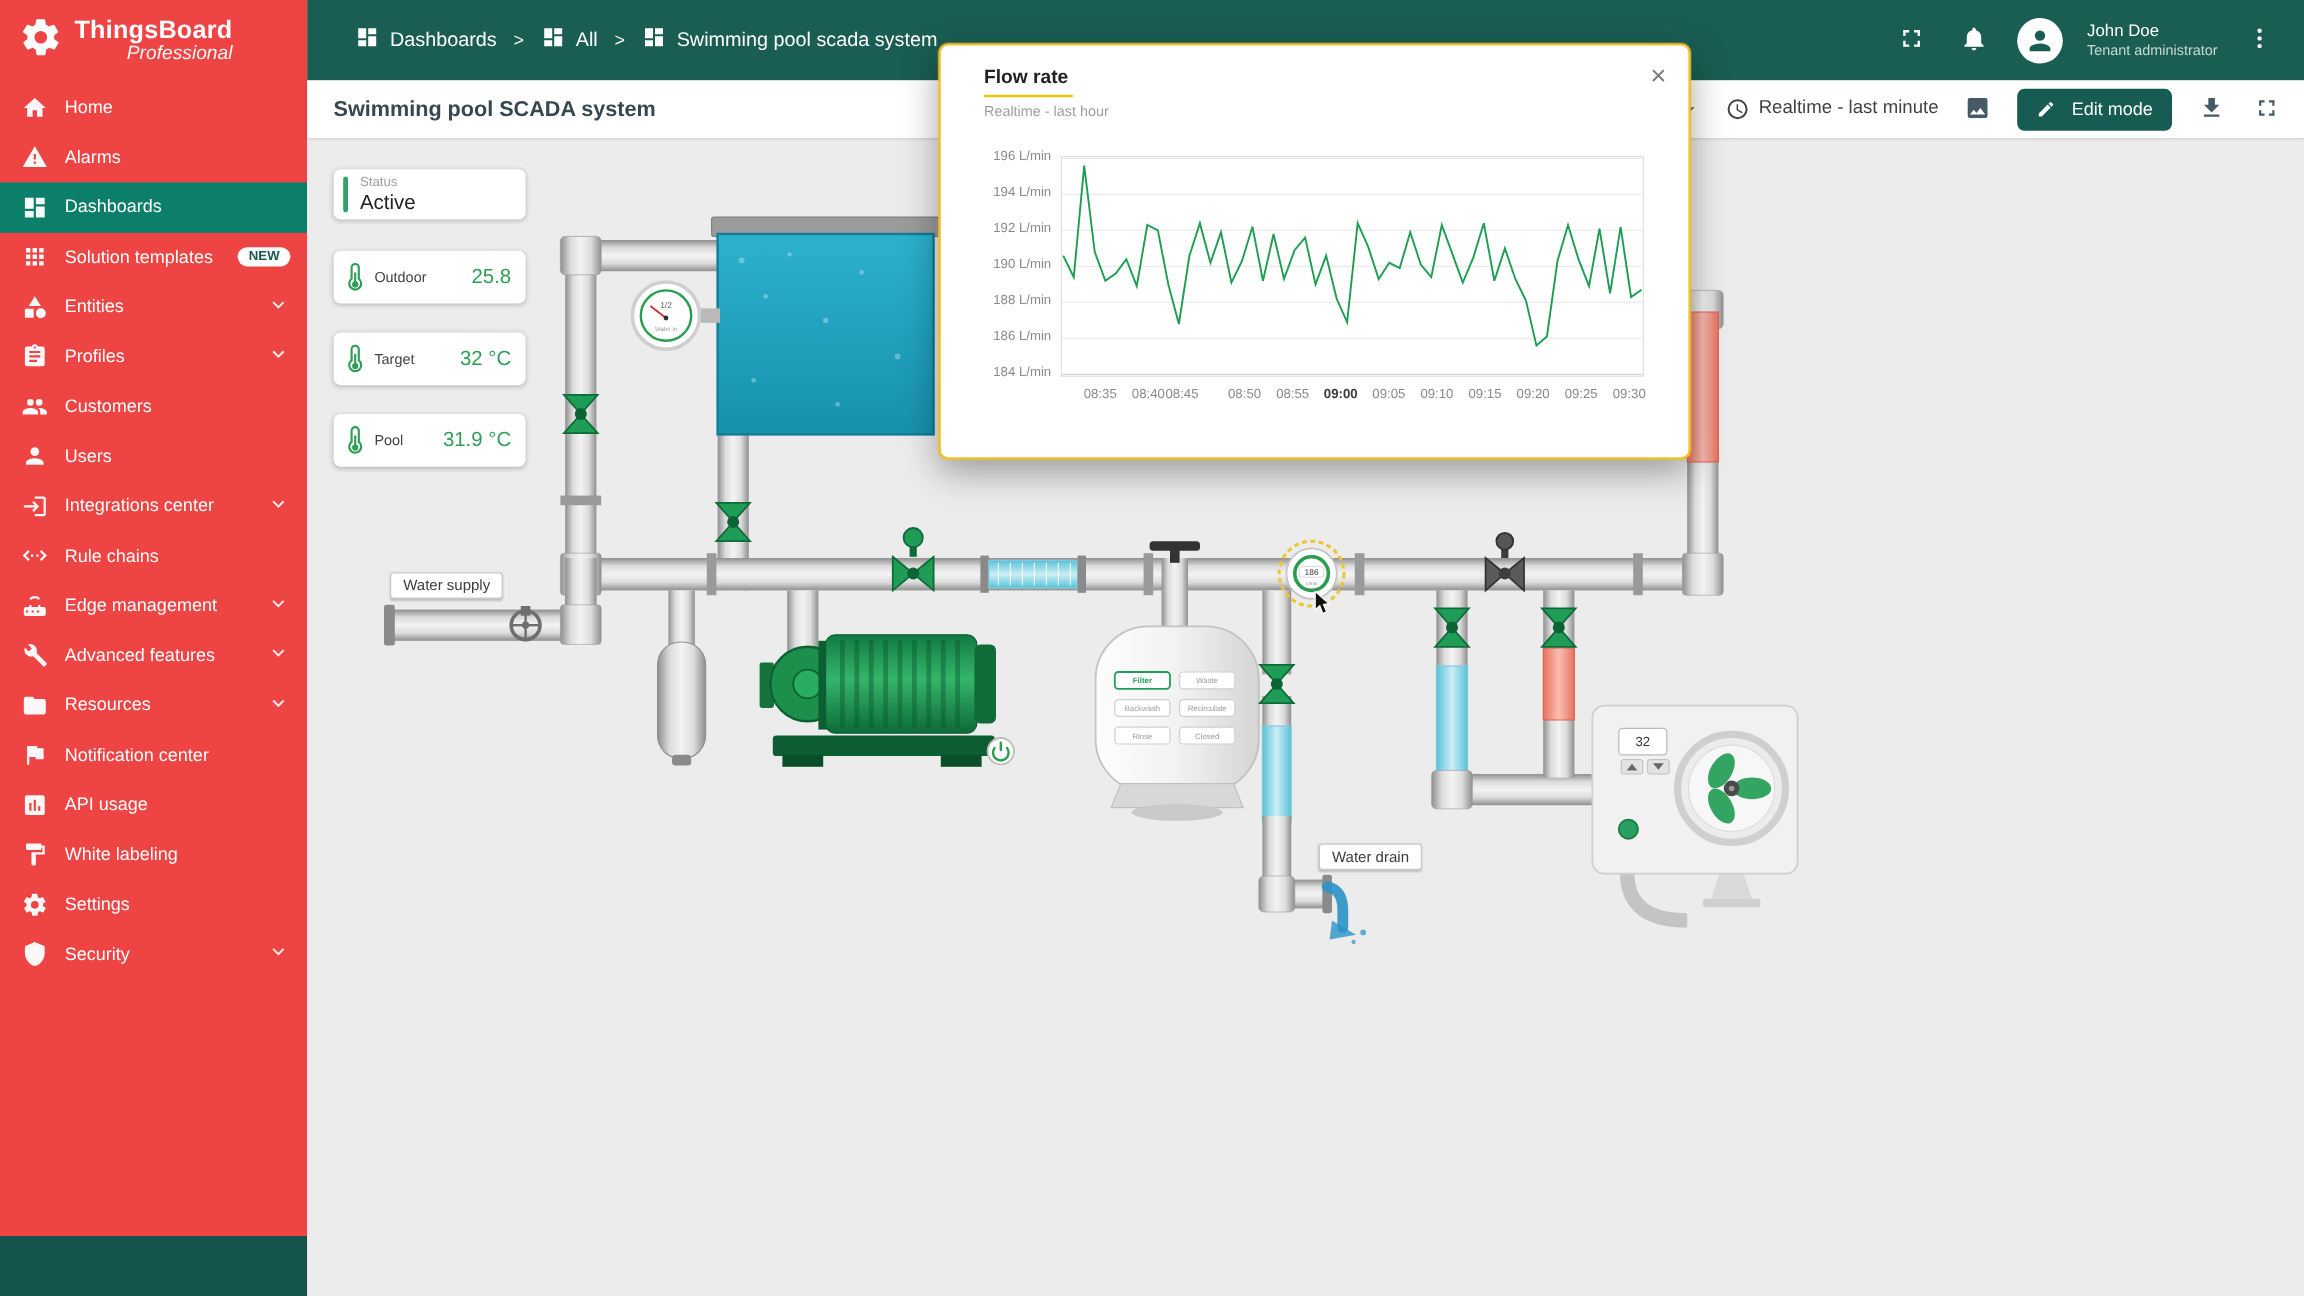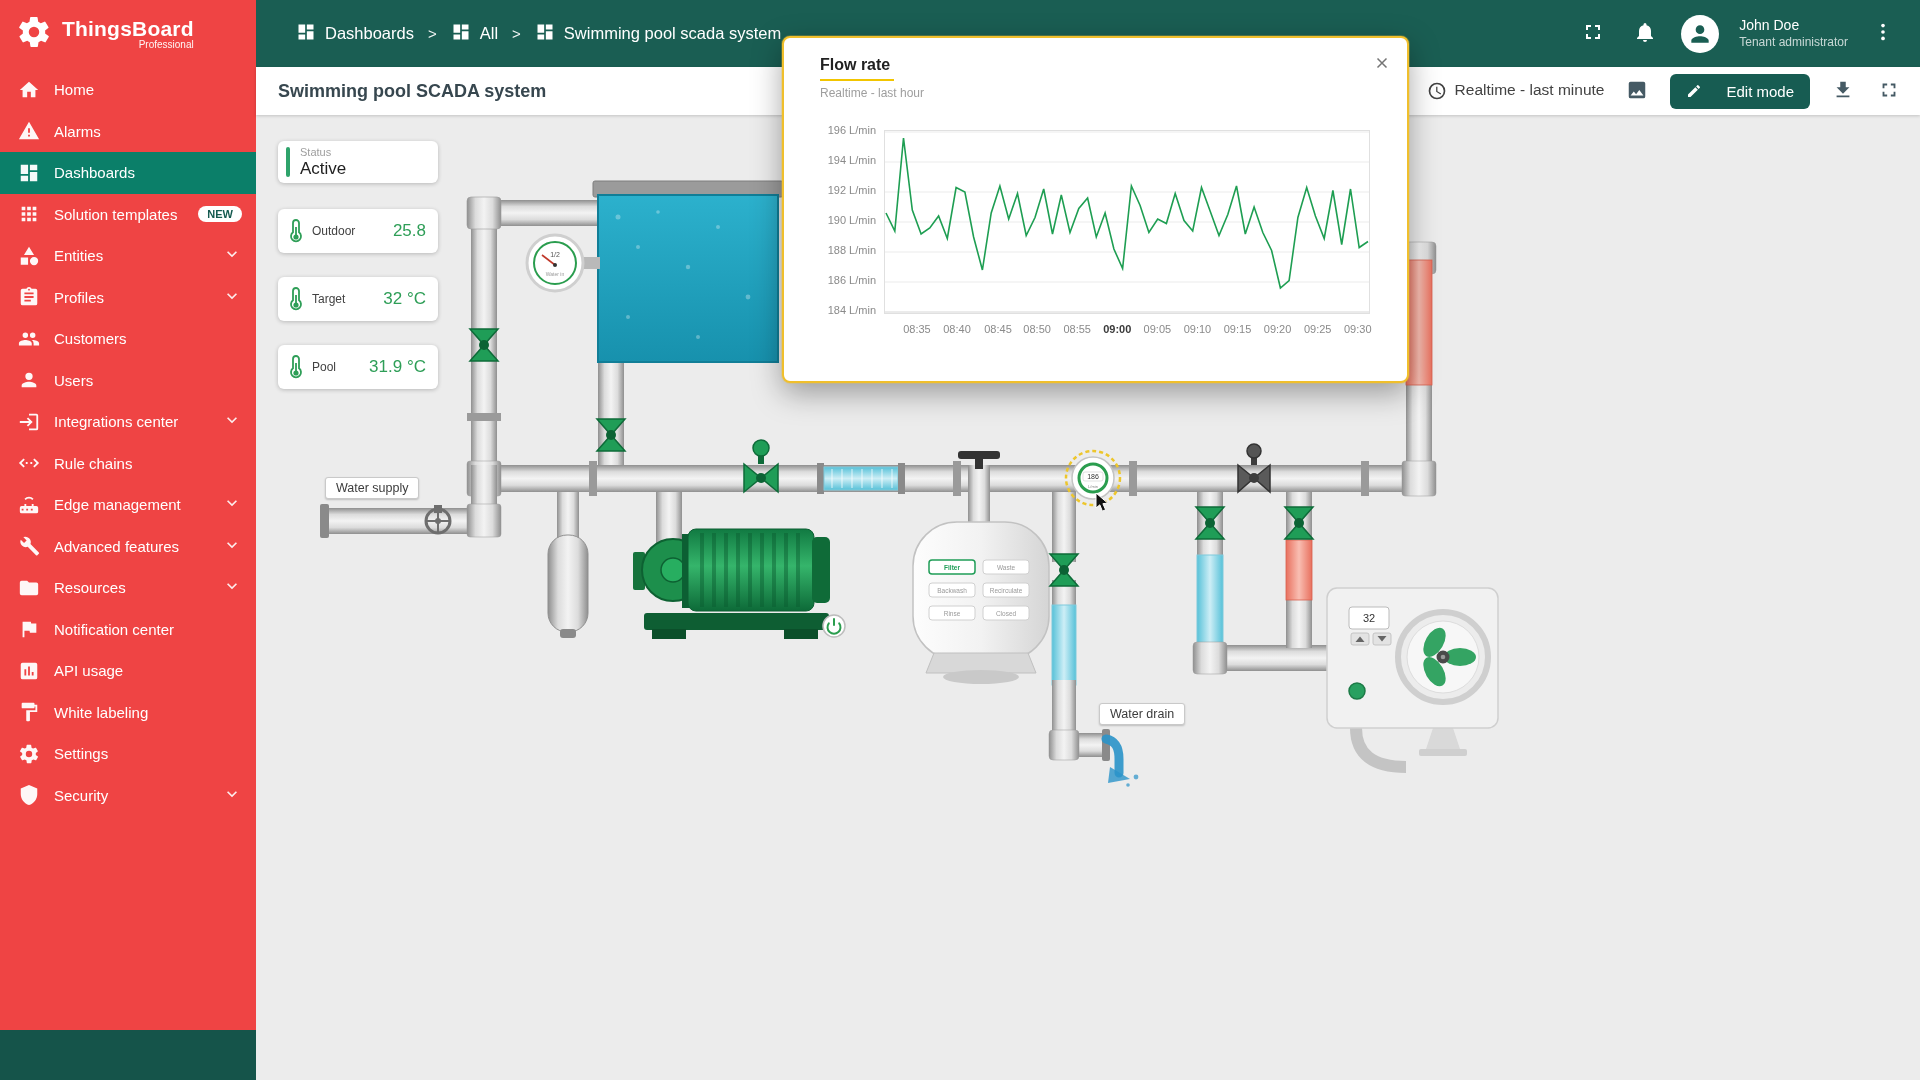--- a/index.html
+++ b/index.html
@@ -5,21 +5,21 @@
   * { margin:0; padding:0; box-sizing:border-box; }
   html,body { width:1920px; height:1080px; overflow:hidden; font-family:"Liberation Sans",sans-serif; background:#ececec; }
   .app { display:flex; width:1920px; height:1080px; }
 
   
   .sidebar { width:256px; background:#ef4444; color:#fff; display:flex; flex-direction:column; flex-shrink:0; }
   .logo-row { height:67px; display:flex; align-items:center; gap:10px; padding:0 16px; flex-shrink:0; }
   .logo-mark svg { width:36px; height:36px; fill:#fff; }
   .brand-text { display:flex; flex-direction:column; }
   .brand-name { font-size:21px; font-weight:bold; letter-spacing:.2px; }
-  .brand-edition { font-size:10px; align-self:flex-end; opacity:.95; margin-top:-2px; }
+  .brand-edition { font-size:16px; align-self:flex-end; opacity:.95; margin-top:-2px;font-style:italic; }
   .sb-nav { flex:1; padding-top:2px; overflow:hidden; }
   .sb-item { height:41.5px; display:flex; align-items:center; gap:14px; padding:0 14px 0 18px; font-size:15px; cursor:pointer; }
   .sb-item.active { background:#0b7f69; }
   .sb-icon { width:22px; height:22px; flex-shrink:0; }
   .sb-icon svg { width:22px; height:22px; fill:#fff; opacity:.96; }
   .sb-label { flex:1; white-space:nowrap; }
   .sb-badge { background:#fff; color:#155a4f; font-size:11px; font-weight:bold; padding:2px 9px; border-radius:10px; }
   .sb-chevron svg { width:20px; height:20px; fill:#fff; opacity:.9; }
   .sb-footer { height:50px; background:#15544a; flex-shrink:0; }
 
@@ -45,21 +45,21 @@
   
   .toolbar { height:48px; background:#fff; display:flex; align-items:center; padding:0 18px 0 22px; flex-shrink:0; box-shadow:0 1px 3px rgba(0,0,0,.18); position:relative; z-index:5; }
   .page-title { font-size:18px; font-weight:bold; color:#37474f; }
   .toolbar-right { margin-left:auto; display:flex; align-items:center; gap:20px; }
   .state-select { display:flex; align-items:center; gap:4px; font-size:16px; color:#424242; cursor:pointer; }
   .state-select svg { width:20px; height:20px; fill:#616161; }
   .timewindow { display:flex; align-items:flex-start; gap:8px; font-size:15.5px; color:#424242; cursor:pointer; }
   .timewindow svg { width:20px; height:20px; fill:#424242; }
   .tool-icon { background:none; border:none; cursor:pointer; padding:2px; }
   .tool-icon svg { width:22px; height:22px; fill:#455a64; }
-  .edit-btn { display:flex; align-items:center; gap:24px; background:#175c52; color:#fff; border:none; border-radius:6px; padding:9px 16px; font-size:15px; cursor:pointer; }
+  .edit-btn { display:flex; align-items:center; gap:13px; background:#175c52; color:#fff; border:none; border-radius:6px; padding:9px 16px; font-size:15px; cursor:pointer; }
   .edit-btn svg { width:16px; height:16px; fill:#fff; }
 
   
   .canvas { flex:1; position:relative; background:#ececec; overflow:hidden; }
   #scada { position:absolute; left:0; top:0; }
   svg text { font-family:"Liberation Sans",sans-serif; }
 
   
   .card { position:absolute; background:#fff; border-radius:6px; box-shadow:0 1px 4px rgba(0,0,0,.22); }
   .status-card { left:22px; top:26px; width:160px; height:42px; display:flex; align-items:center; }
@@ -692,21 +692,21 @@
           </div>
       <div class="ytick" data-interactable="false" style="top: -2px;">196 L/min</div>
           <div class="ytick" data-interactable="false" style="top: 28px;">194 L/min</div>
           <div class="ytick" data-interactable="false" style="top: 58px;">192 L/min</div>
           <div class="ytick" data-interactable="false" style="top: 88px;">190 L/min</div>
           <div class="ytick" data-interactable="false" style="top: 118px;">188 L/min</div>
           <div class="ytick" data-interactable="false" style="top: 148px;">186 L/min</div>
           <div class="ytick" data-interactable="false" style="top: 178px;">184 L/min</div>
           <div class="xtick" data-interactable="false" style="left: 80.912px;">08:35</div>
           <div class="xtick" data-interactable="false" style="left: 120.987px;">08:40</div>
-          <div class="xtick" data-interactable="false" style="left: 162px;">08:45</div>
+          <div class="xtick" data-interactable="false" style="left: 149px;">08:45</div>
           <div class="xtick" data-interactable="false" style="left: 201.138px;">08:50</div>
           <div class="xtick" data-interactable="false" style="left: 241.213px;">08:55</div>
           <div class="xtick bold" data-interactable="false" style="left: 281.288px;">09:00</div>
           <div class="xtick" data-interactable="false" style="left: 321.363px;">09:05</div>
           <div class="xtick" data-interactable="false" style="left: 361.438px;">09:10</div>
           <div class="xtick" data-interactable="false" style="left: 401.514px;">09:15</div>
           <div class="xtick" data-interactable="false" style="left: 441.589px;">09:20</div>
           <div class="xtick" data-interactable="false" style="left: 481.664px;">09:25</div>
           <div class="xtick" data-interactable="false" style="left: 521.739px;">09:30</div>
         </div>

